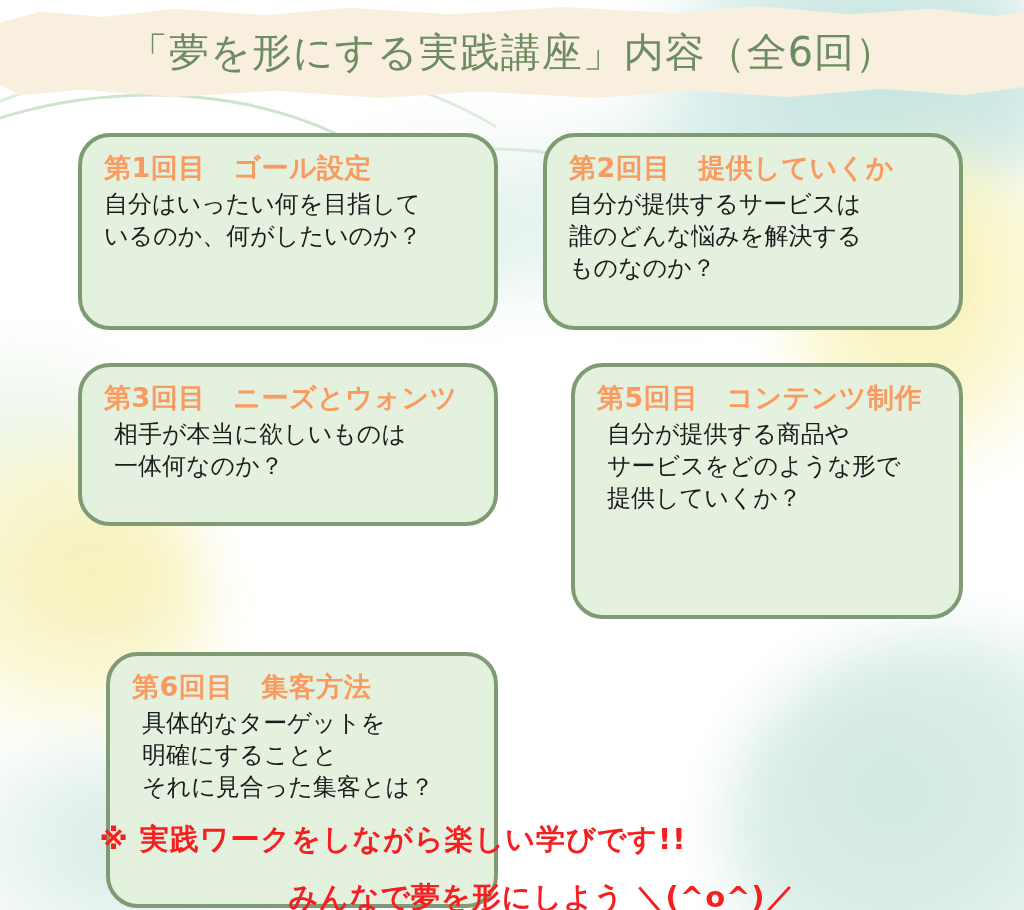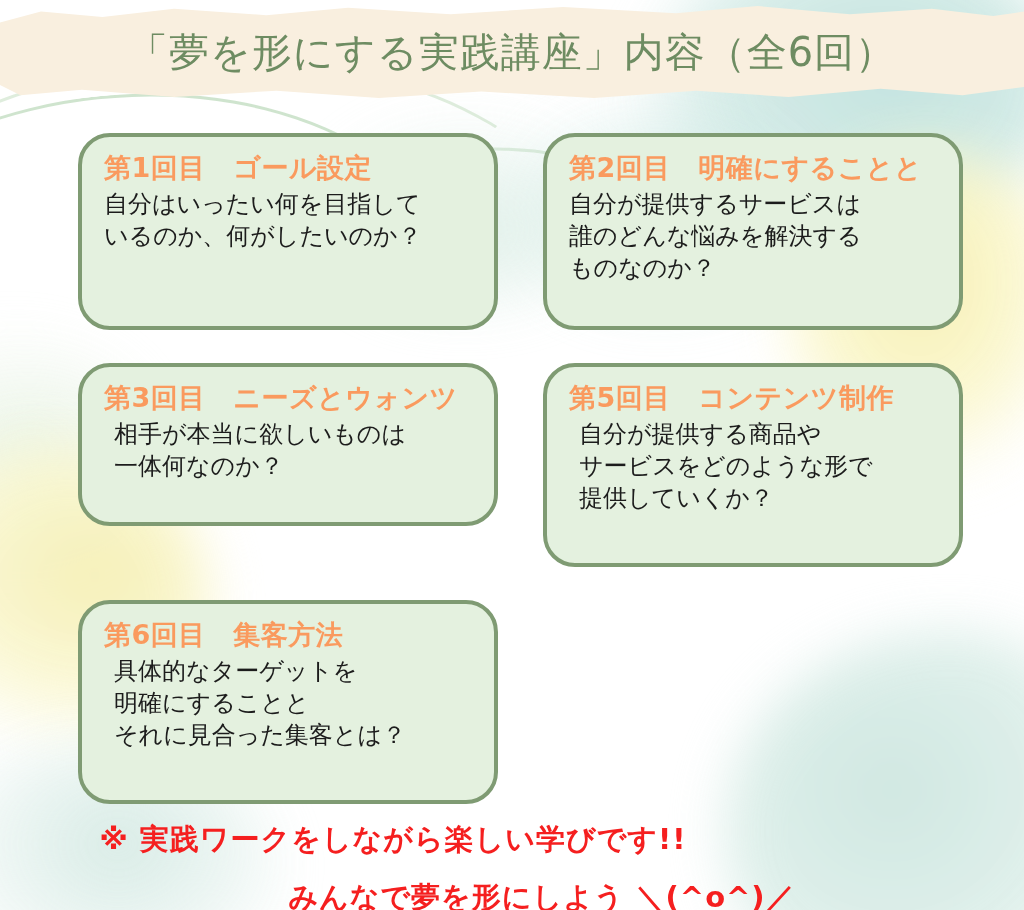--- a/index.html
+++ b/index.html
@@ -149,21 +149,21 @@
   }
   .card {
     background: #e4f1df;
     border: 4px solid #7f9b73;
     border-radius: 32px;
     box-sizing: border-box;
     padding: 14px 18px 16px 22px;
   }
   .card-r1 { height: 197px; }
   .card-r2 { height: 163px; }
-  .card-r3 { height: 204px; }
+  .card-r3 { height: 256px; margin-left: 28px; }
 
   .card-title {
     color: #fa9a5e;
     font-weight: bold;
     font-size: 27px;
     line-height: 1.25;
     white-space: pre;
     letter-spacing: 0.5px;
     margin-bottom: 4px;
   }
@@ -226,21 +226,21 @@
 
 <div class="cards">
 
   <div class="card card-r1">
     <div class="card-title">第1回目　ゴール設定</div>
     <div class="card-body">自分はいったい何を目指して
 いるのか、何がしたいのか？</div>
   </div>
 
   <div class="card card-r1">
-    <div class="card-title">第2回目　明確にすることと</div>
+    <div class="card-title">第2回目　提供していくか</div>
     <div class="card-body">自分が提供するサービスは
 誰のどんな悩みを解決する
 ものなのか？</div>
   </div>
 
   <div class="card card-r2 indent">
     <div class="card-title">第3回目　ニーズとウォンツ</div>
     <div class="card-body">相手が本当に欲しいものは
 一体何なのか？</div>
   </div>

